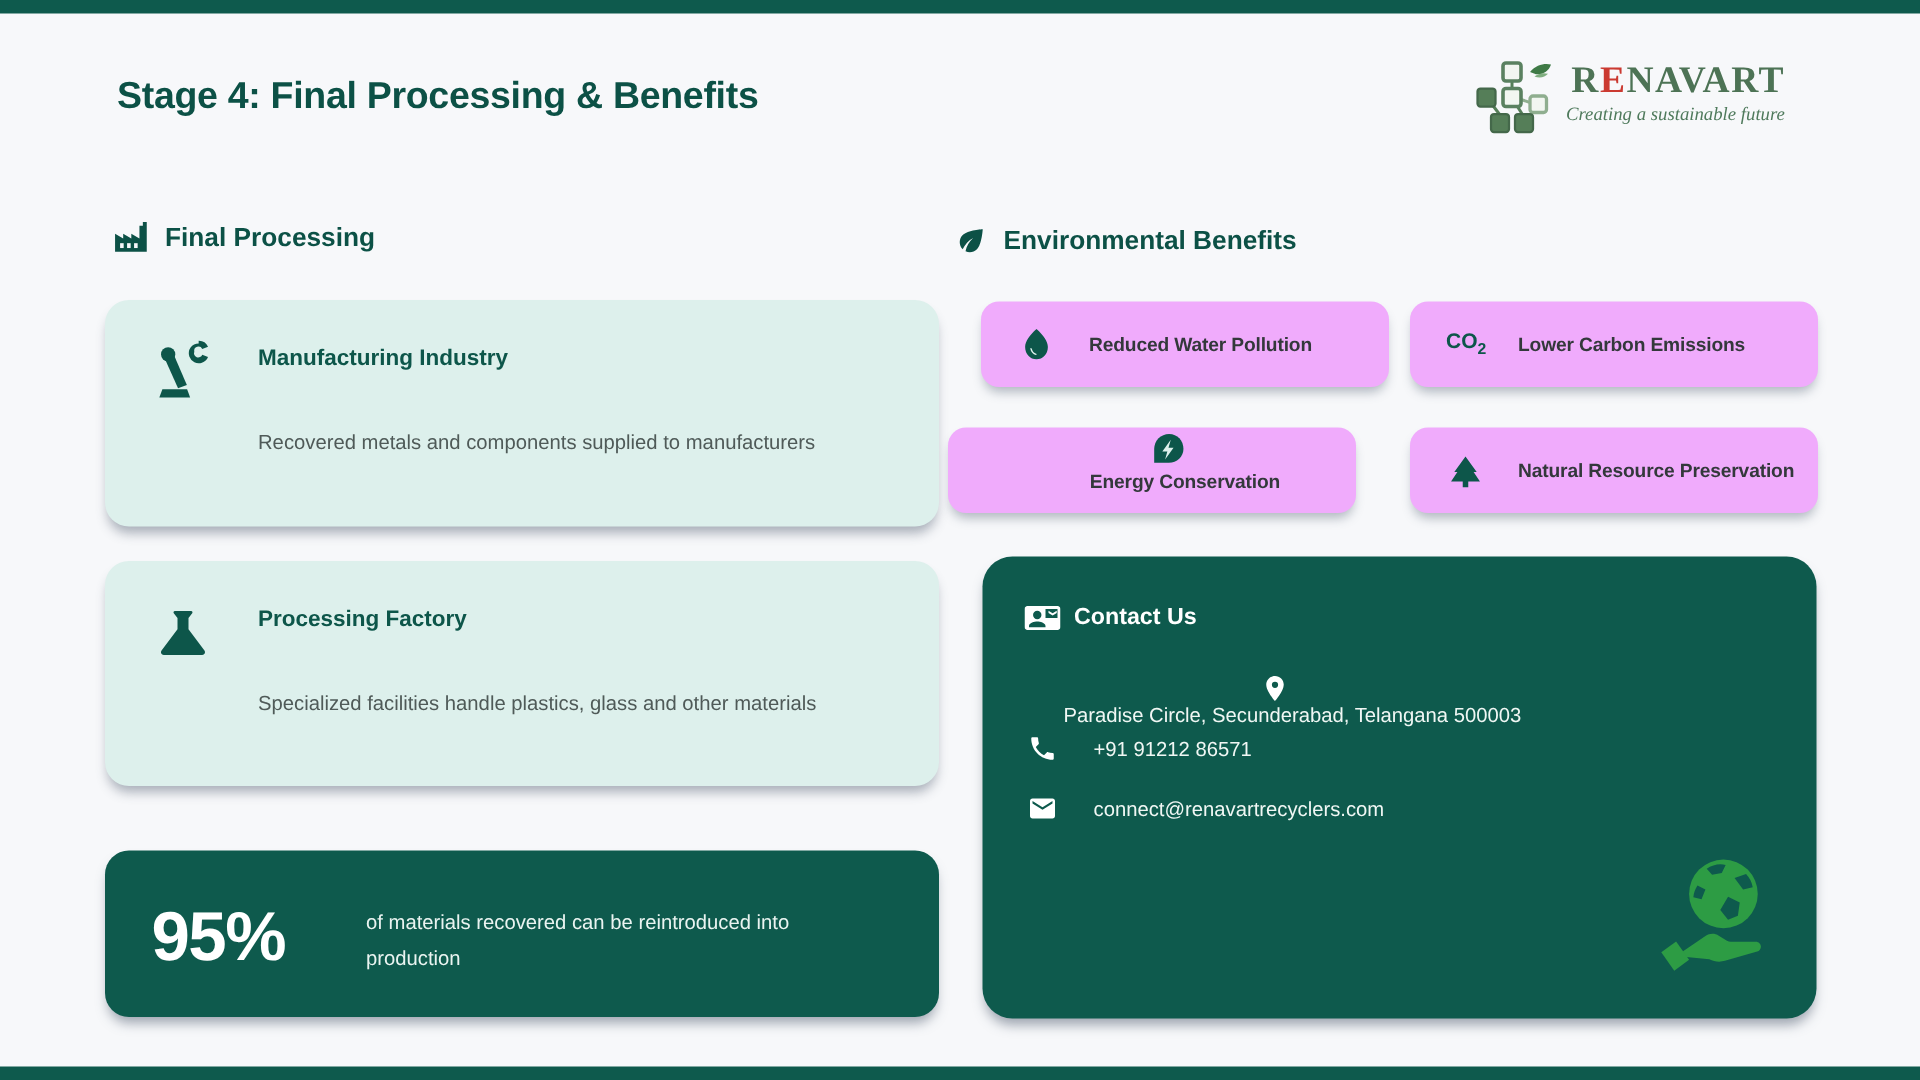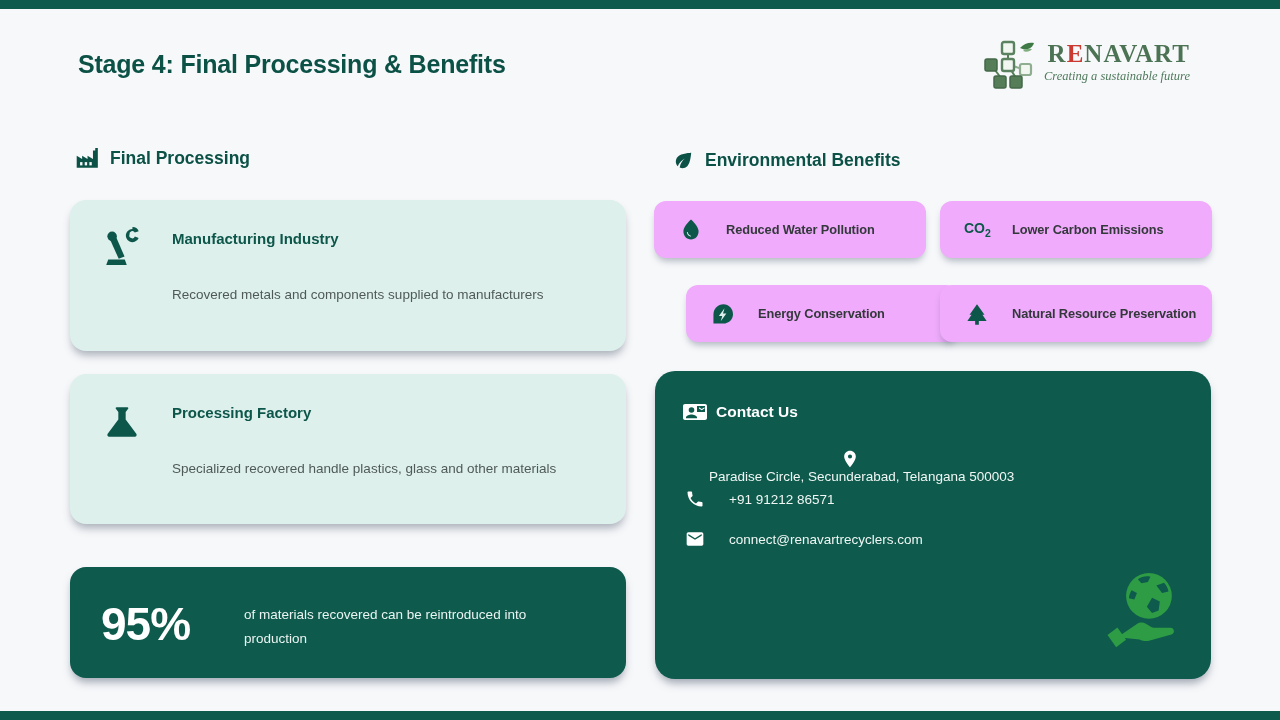--- a/index.html
+++ b/index.html
@@ -29,21 +29,21 @@
   .logo-tagline {
     font-family:"Liberation Serif","DejaVu Serif",serif;
     font-style:italic; font-size:12.5px; color:#4f7a5c; margin-top:0; white-space:nowrap;
   }
 
   
   .section-header { position:absolute; display:flex; align-items:center; gap:10px; color:#0c5146; }
   .section-header .sh-icon { width:26px; height:26px; display:block; }
   .section-header .sh-label { font-size:17.5px; font-weight:bold; }
   .section-header.left-col { left:74px; top:145px; }
-  .section-header.right-col { left:672px; top:149px; }
+  .section-header.right-col { left:636px; top:149px; }
   .section-header.right-col .sh-icon { width:23px; height:23px; }
 
   
   .process-card {
     position:absolute; left:70px; width:556px; background:#ddf0ec; border-radius:16px;
     box-shadow:0 6px 8px -2px rgba(71,85,105,.45);
   }
   .process-card.card1 { top:200px; height:151px; }
   .process-card.card2 { top:374px; height:150px; }
   .pc-icon { position:absolute; left:30px; top:26px; width:44px; height:44px; color:#0d564a; }
@@ -63,21 +63,21 @@
   .benefit-card {
     position:absolute; width:272px; height:57px; background:#f0abfc; border-radius:12px;
     box-shadow:0 5px 7px -2px rgba(71,85,105,.4);
     display:flex; align-items:center; padding-left:24px;
   }
   .benefit-card .b-icon { width:28px; height:28px; flex:0 0 auto; color:#0d564a; display:flex; align-items:center; }
   .benefit-card .b-icon svg { width:26px; height:26px; }
   .benefit-card .b-label { margin-left:20px; font-size:12.8px; font-weight:bold; color:#33383b; letter-spacing:-0.1px; }
   .benefit-card.pos-a { left:654px; top:201px; }
   .benefit-card.pos-b { left:940px; top:201px; }
-  .benefit-card.pos-c { left:686px; top:285px; }
+  .benefit-card.pos-c { left:632px; top:285px;flex-direction:column; }
   .benefit-card.pos-d { left:940px; top:285px; }
   .co2-glyph { font-size:14px; font-weight:bold; color:#0d564a; letter-spacing:0; line-height:1; white-space:nowrap;text-align:right; }
   .co2-glyph .sub { font-size:10.5px; vertical-align:-4px; }
 
   
   .contact-card {
     position:absolute; left:655px; top:371px; width:556px; height:308px;
     background:#0e5a4d; border-radius:20px; box-shadow:0 6px 8px -2px rgba(71,85,105,.5);
   }
   .contact-heading { position:absolute; left:28px; top:29px; display:flex; align-items:center; gap:9px; color:#ffffff; }
@@ -151,21 +151,21 @@
     <div class="pc-desc">Recovered metals and components supplied to manufacturers</div>
   </div>
 
   <div class="process-card card2">
     <span class="pc-icon">
       <svg viewBox="0 0 24 24" fill="currentColor">
         <path d="M19.8 18.4L14 10.67V6.5l1.35-1.69c.26-.33.03-.81-.39-.81H9.04c-.42 0-.65.48-.39.81L10 6.5v4.17L4.2 18.4c-.49.66-.02 1.6.8 1.6h14c.82 0 1.29-.94.8-1.6z"></path>
       </svg>
     </span>
     <div class="pc-title">Processing Factory</div>
-    <div class="pc-desc">Specialized recovered handle plastics, glass and other materials</div>
+    <div class="pc-desc">Specialized facilities handle plastics, glass and other materials</div>
   </div>
 
   <div class="stat-card">
     <div class="stat-value">95%</div>
     <div class="stat-desc">of materials recovered can be reintroduced into production</div>
   </div>
 
   <div class="benefit-card pos-a">
     <span class="b-icon">
       <svg viewBox="0 0 24 24">

